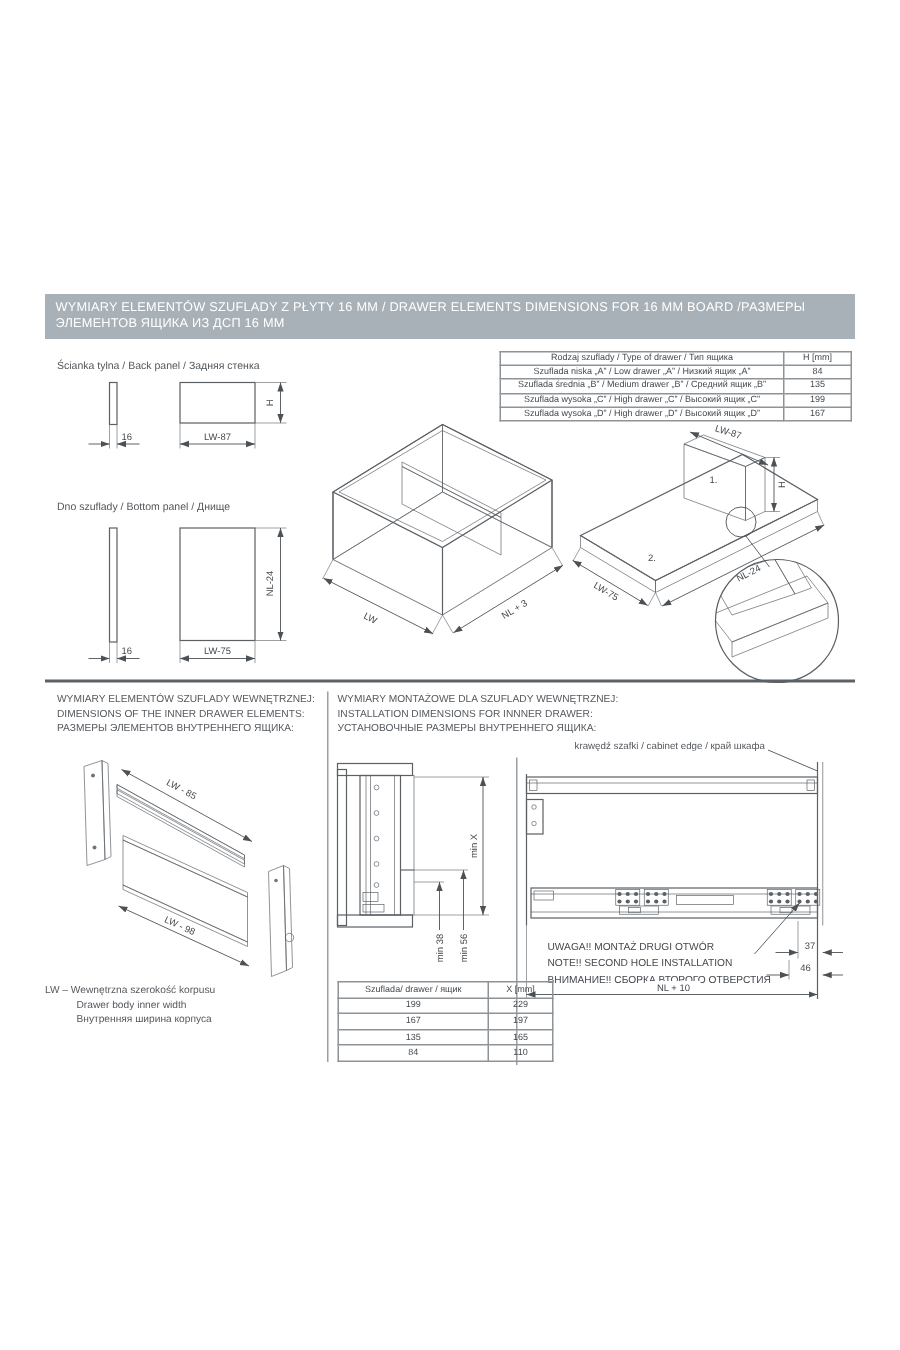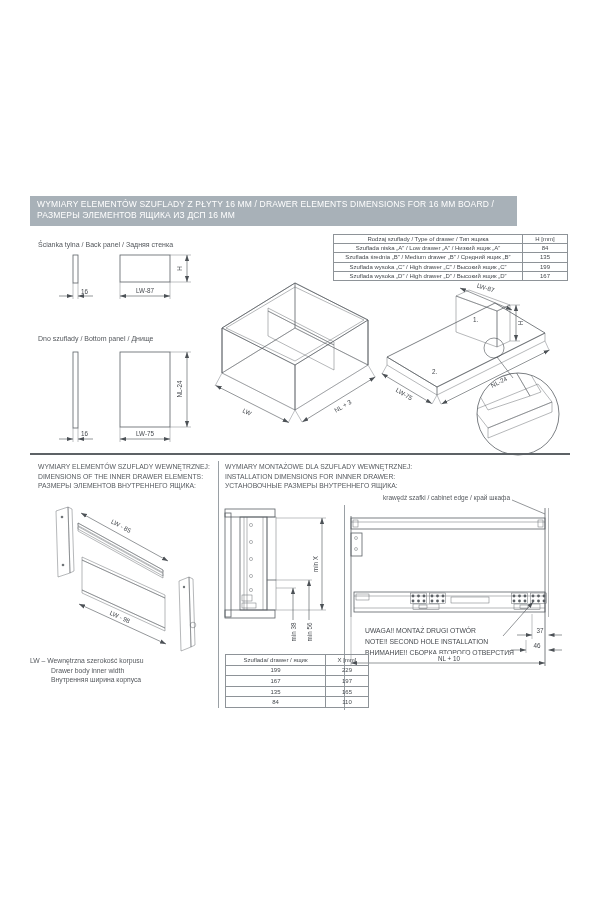--- a/index.html
+++ b/index.html
@@ -1,19 +1,19 @@
 <!DOCTYPE html>
 <html><head>
 <meta charset="utf-8">
 <style>
   html,body{margin:0;padding:0;background:#fff;}
   .page{position:relative;width:600px;height:900px;background:#fff;overflow:hidden;
         font-family:"Liberation Sans",sans-serif;color:#4a4f54;}
   .abs{position:absolute;}
-  .hdrbar{left:30px;top:196px;width:487px;height:30px;background:#a8b1b8;color:#fff;
+  .hdrbar{left:30px;top:196px;width:540px;height:30px;background:#a8b1b8;color:#fff;
           font-size:8.5px;line-height:1.3;padding:3px 7px;box-sizing:border-box;letter-spacing:.15px;}
   .diaglabel{font-size:7px;color:#53575c;}
   .sechead{font-size:6.8px;line-height:1.42;color:#55595e;white-space:nowrap;}
   .legend{font-size:6.8px;line-height:1.42;color:#55595e;}
   .legend .ind{padding-left:21px;}
   .edgelabel{font-size:6.5px;color:#55595e;text-align:right;}
   table.t{border-collapse:collapse;table-layout:fixed;}
   table.t td{border:1px solid #8e9398;text-align:center;vertical-align:middle;
              font-size:6px;color:#45494e;padding:0 2px;overflow:hidden;white-space:nowrap;}
   .t1{left:333px;top:234px;width:234px;}

